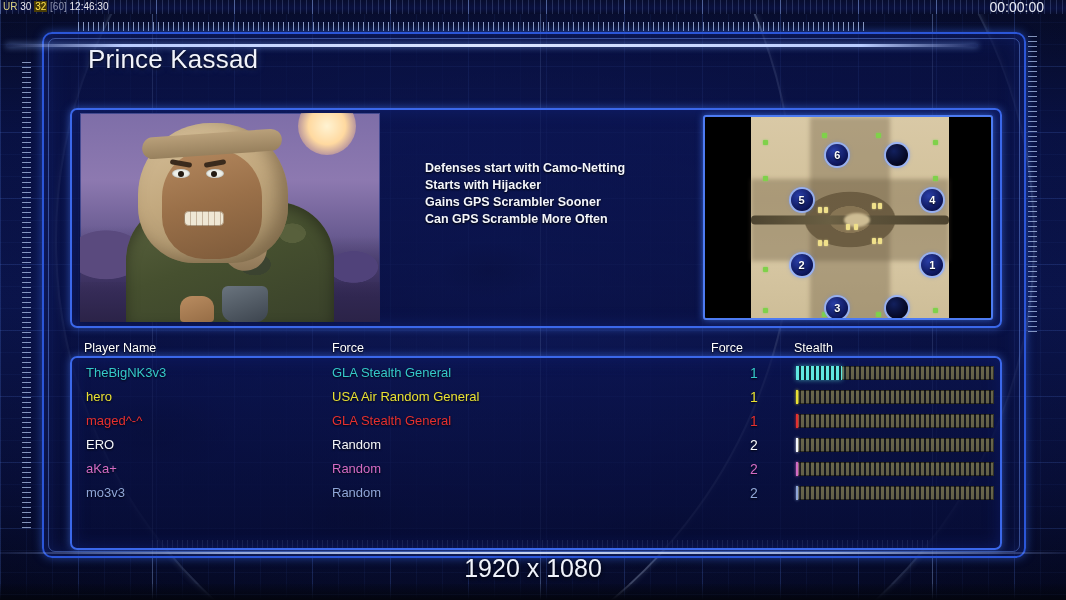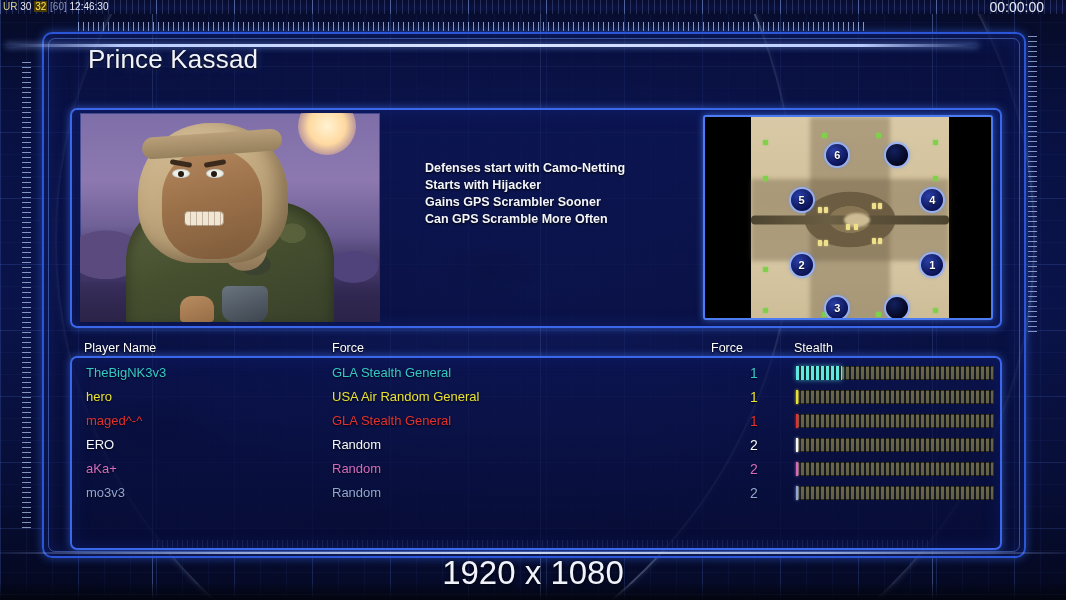--- a/index.html
+++ b/index.html
@@ -348,21 +348,21 @@
   
   .res-strip{
     position:absolute; left:0; top:548px; width:1066px; height:36px; z-index:9;
   }
   .res-line-top{
     position:absolute; left:0; top:4px; width:1066px; height:2px;
     background:linear-gradient(90deg, rgba(120,150,240,0.1), rgba(190,210,255,0.75) 22%, rgba(220,232,255,0.9) 50%, rgba(190,210,255,0.75) 78%, rgba(120,150,240,0.1));
   }
   .res-text{
     position:absolute; left:0; top:6px; width:1066px; text-align:center;
-    font-size:33px; color:#f0f3fb;
+    font-size:25px; color:#f0f3fb;
     text-shadow:0 1px 4px rgba(0,0,0,0.95);
   }
   .bottom-fade{
     position:absolute; left:0; top:584px; width:1066px; height:16px;
     background:linear-gradient(180deg, rgba(4,7,24,0.2), #03050f);
     z-index:9;
   }
 </style>
 </head>
 <body>

